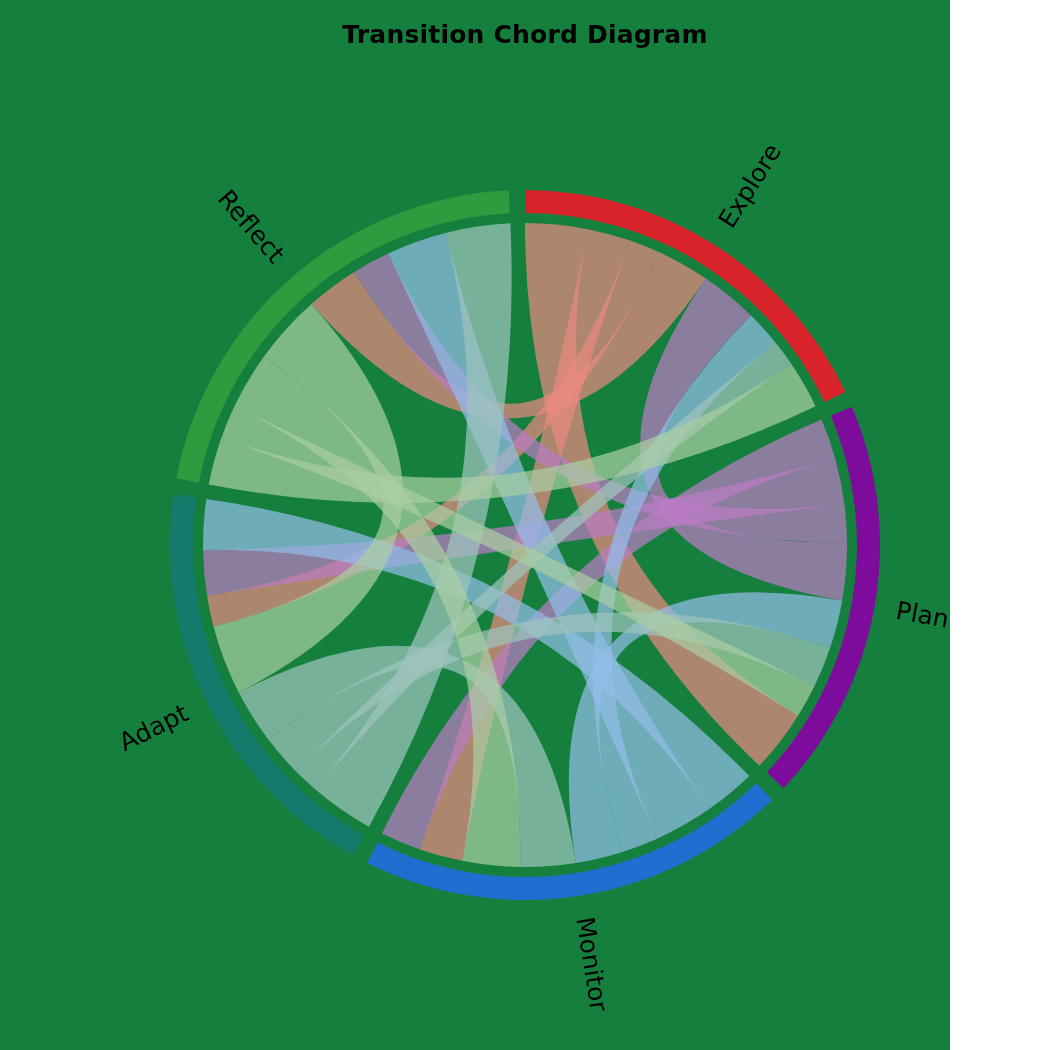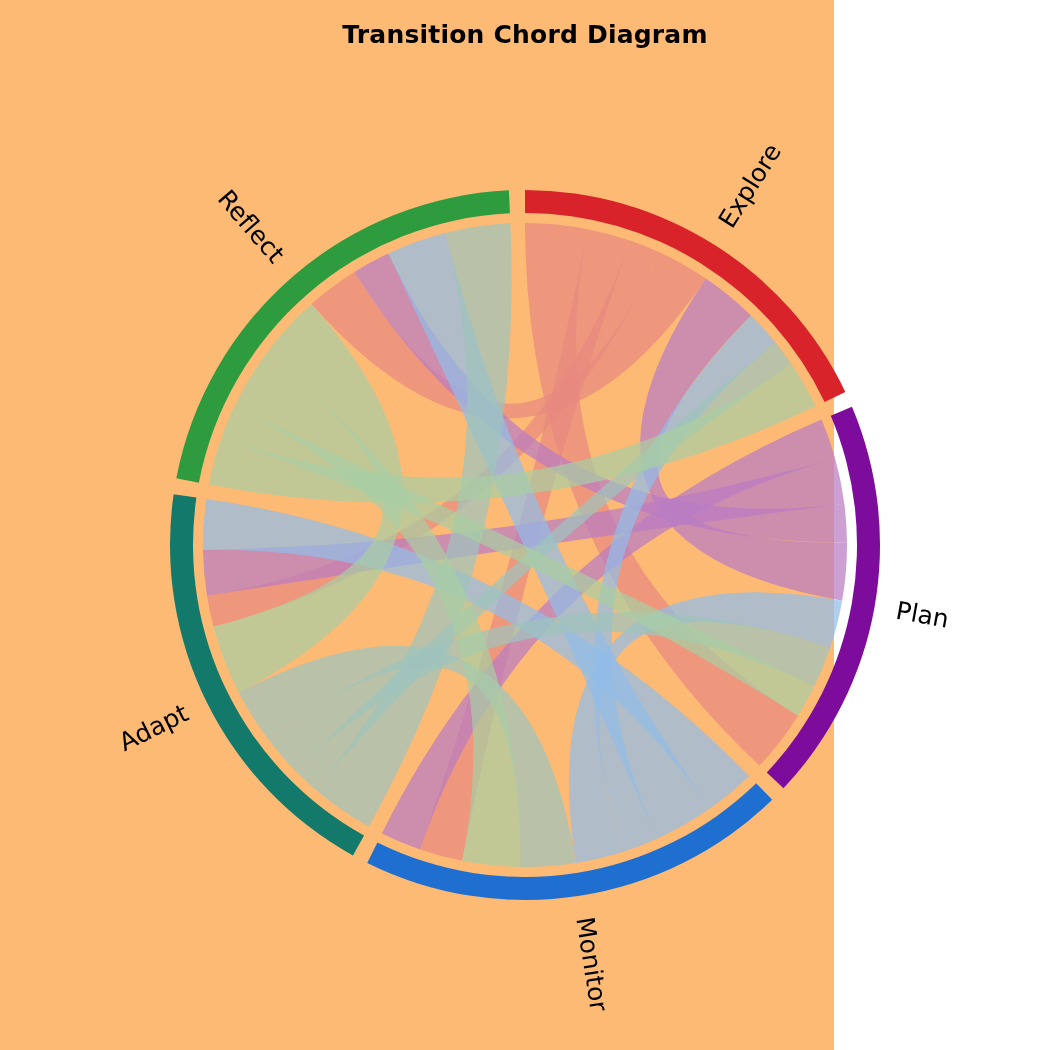--- a/index.html
+++ b/index.html
@@ -8,23 +8,23 @@
     background: #ffffff;
   }
   body {
     width: 1050px;
     height: 1050px;
     font-family: "DejaVu Sans", sans-serif;
     overflow: hidden;
   }
   #figure {
     position: relative;
-    width: 834px;
+    width: 950px;
     height: 1050px;
-    background: #fdba74;
+    background: #15803d;
   }
   #chart-title {
     position: absolute;
     left: 0;
     top: 20px;
     width: 1050px;
     text-align: center;
     font-family: "DejaVu Sans", sans-serif;
     font-weight: bold;
     font-size: 25px;

